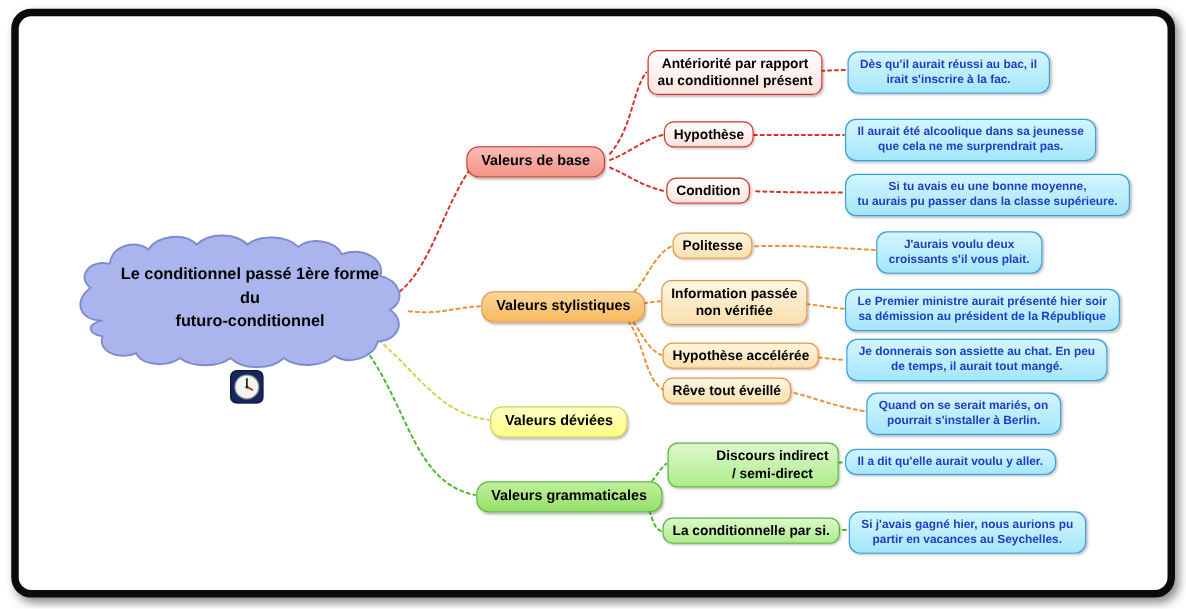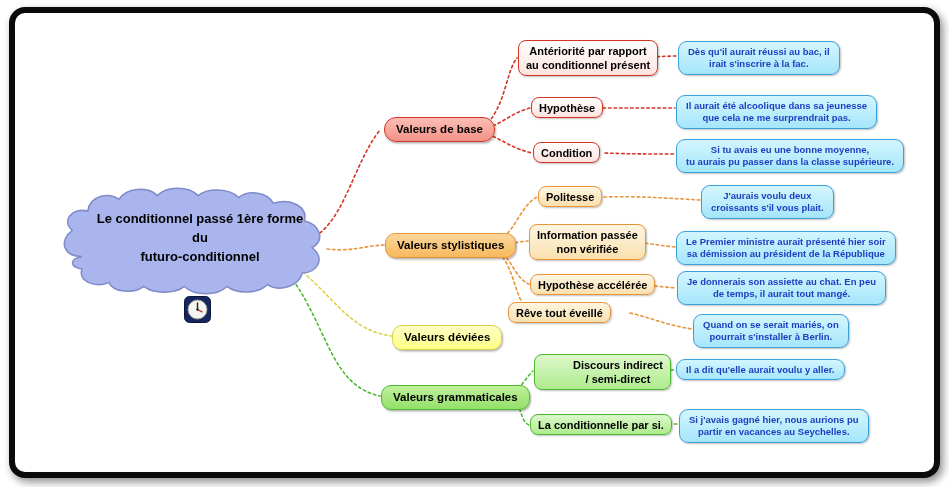--- a/index.html
+++ b/index.html
@@ -91,35 +91,35 @@
 futuro-conditionnel</div>
 
   <svg class="clock" viewBox="0 0 27 27">
     <rect x="0.5" y="0.5" width="26" height="26" rx="5" fill="#16275f" stroke="#0b1538"></rect>
     <circle cx="13.5" cy="13.5" r="9.5" fill="#f5f5f0" stroke="#999" stroke-width="1"></circle>
     <line x1="13.5" y1="13.5" x2="13.5" y2="6.5" stroke="#222" stroke-width="1.4"></line>
     <line x1="13.5" y1="13.5" x2="18.5" y2="16.2" stroke="#c03026" stroke-width="1.4"></line>
     <circle cx="13.5" cy="13.5" r="1.2" fill="#222"></circle>
   </svg>
 
-  <div class="node branch red" style="left:384px;top:117px;border-radius:12px;">Valeurs de base</div>
+  <div class="node branch red" style="left:373px;top:117px;">Valeurs de base</div>
   <div class="node branch orange" style="left:385px;top:233px;">Valeurs stylistiques</div>
   <div class="node branch yellow" style="left:392px;top:325px;">Valeurs déviées</div>
   <div class="node branch green" style="left:381px;top:385px;">Valeurs grammaticales</div>
 
   <div class="node sub red" style="left:518px;top:40px;">Antériorité par rapport
 au conditionnel présent</div>
   <div class="node sub red" style="left:531px;top:97px;">Hypothèse</div>
   <div class="node sub red" style="left:533px;top:142px;">Condition</div>
 
   <div class="node sub orange" style="left:538px;top:186px;">Politesse</div>
   <div class="node sub orange" style="left:529px;top:224px;">Information passée
 non vérifiée</div>
   <div class="node sub orange" style="left:530px;top:274px;">Hypothèse accélérée</div>
-  <div class="node sub orange" style="left:508px;top:302px;">Rêve tout éveillé</div>
+  <div class="node sub orange" style="left:530px;top:302px;">Rêve tout éveillé</div>
 
   <div class="node sub green" style="left:534px;top:354px;padding-left:38px;">Discours indirect
 / semi-direct</div>
   <div class="node sub green" style="left:530px;top:414px;">La conditionnelle par si.</div>
 
   <div class="node example" style="left:678px;top:41px;">Dès qu'il aurait réussi au bac, il
 irait s'inscrire à la fac.</div>
   <div class="node example" style="left:676px;top:95px;">Il aurait été alcoolique dans sa jeunesse
 que cela ne me surprendrait pas.</div>
   <div class="node example" style="left:676px;top:139px;">Si tu avais eu une bonne moyenne,

